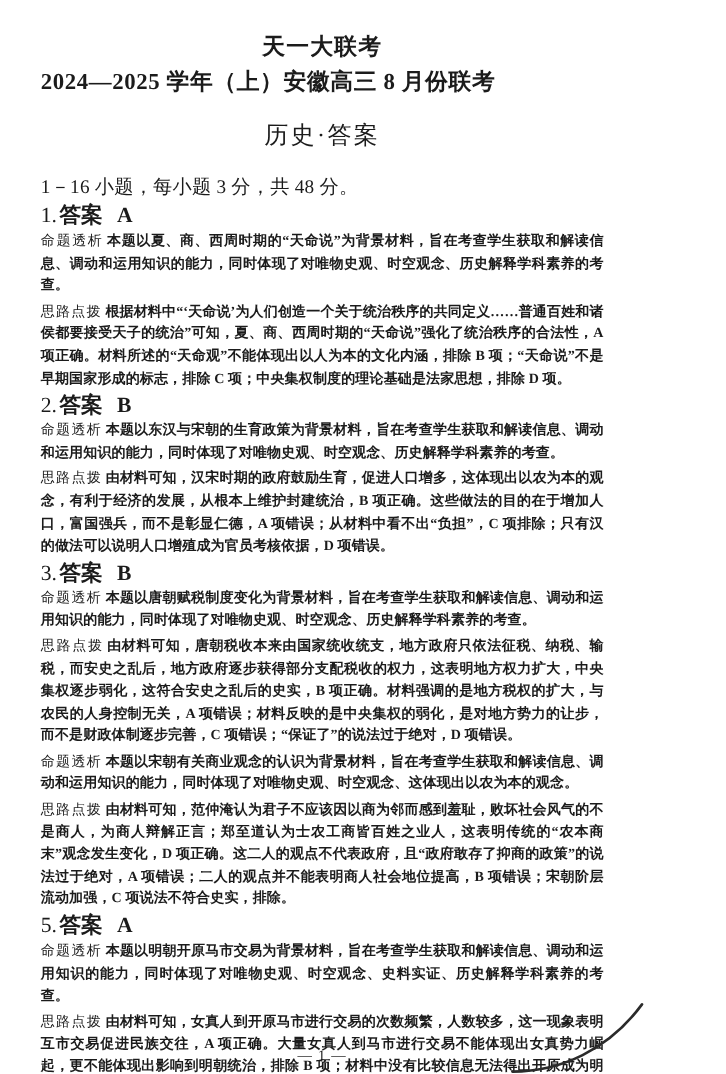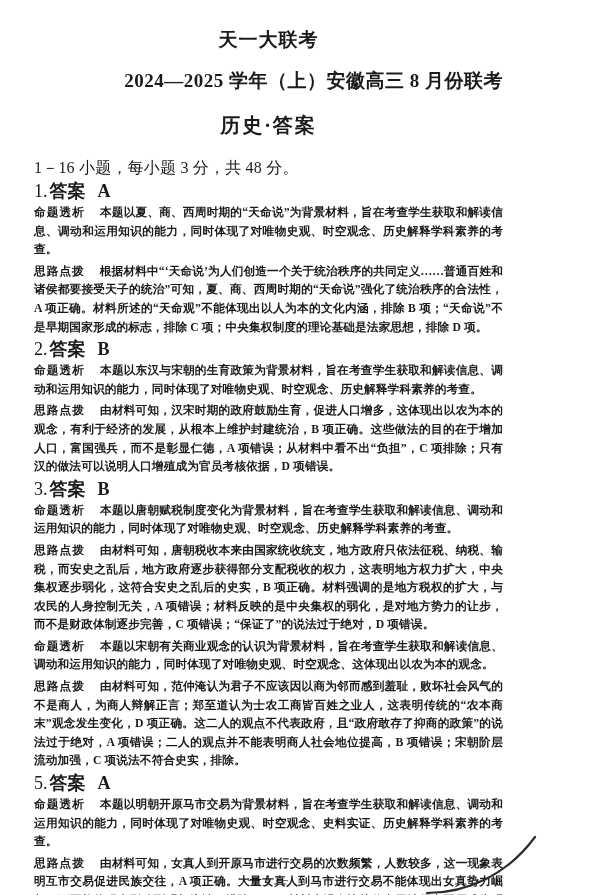--- a/index.html
+++ b/index.html
@@ -23,32 +23,32 @@
     position: relative;
   }
   .header-line1 {
     text-align: center;
     font-size: 19px;
     font-weight: bold;
     letter-spacing: 1px;
     line-height: 28px;
   }
   .header-line2 {
-    text-align: right;
+    text-align: left;
     font-size: 19px;
     font-weight: bold;
     letter-spacing: 0.5px;
     line-height: 30px;
-    margin-top: 12px;
+    margin-top: 0;
     font-family: Liberation Serif, serif;
   }
   .header-line3 {
     text-align: center;
     font-size: 20px;
-    font-weight: bold;
+    font-weight: normal;
     letter-spacing: 2px;
     line-height: 30px;
     margin-top: 14px;
   }
   .section-note {
     font-size: 16px;
     margin-top: 18px;
     margin-bottom: 2px;
     letter-spacing: 0.2px;
   }
@@ -73,23 +73,23 @@
   }
   .para {
     font-size: 11.7px;
     line-height: 18.6px;
     text-align: justify;
     text-justify: inter-ideograph;
     margin-top: 3px;
     letter-spacing: 0.1px;
   }
   .para .tag {
-    font-weight: bold;
+    font-weight: normal;
     letter-spacing: 1px;
-    margin-right: 15px;
+    margin-right: 3px;
   }
   .para .body {
     font-weight: bold;
   }
   .footer {
     position: absolute;
     left: 0;
     right: 0;
     bottom: 8px;
     text-align: center;

